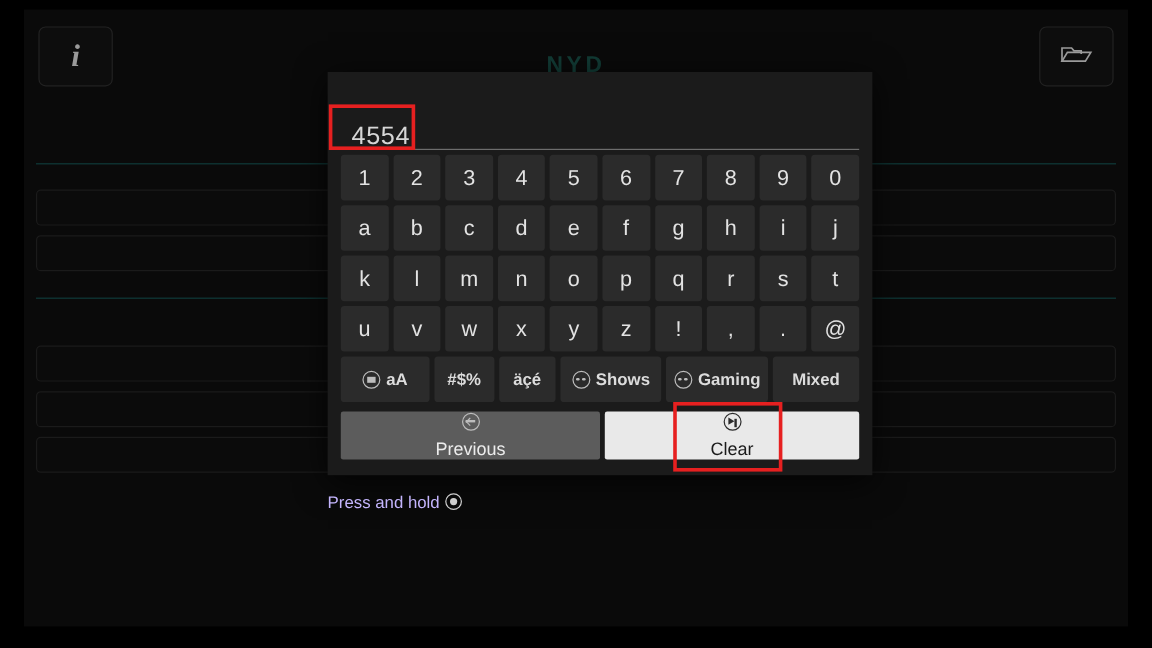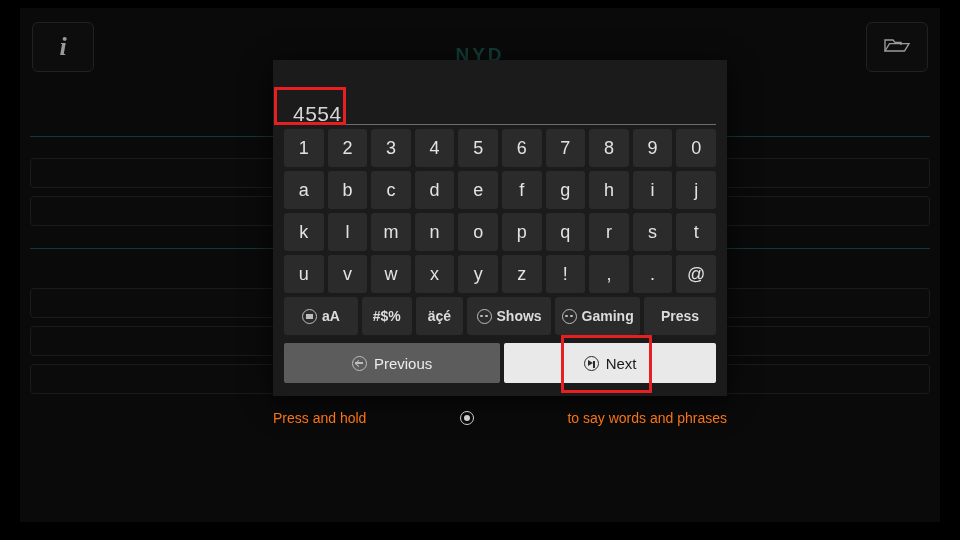--- a/index.html
+++ b/index.html
@@ -266,43 +266,44 @@
   }
   .nav-btn {
     height: 40px;
     display: flex;
     align-items: center;
     justify-content: center;
     gap: 7px;
     font-size: 15px;
     border-radius: 2px;
     box-sizing: border-box;
+    flex-direction: column;
   }
   #btn-previous {
     flex: 1.02 1 0;
     background: #5c5c5c;
     color: #ececec;
   }
   #btn-next {
     flex: 1 1 0;
     background: #e9e9e9;
     color: #1b1b1b;
   }
 
   #voice-hint {
     position: absolute;
     left: 253px;
     top: 402px;
     width: 454px;
     text-align: center;
-    color: #f97316;
+    color: #c4b5fd;
     font-size: 14px;
     display: flex;
     align-items: center;
-    justify-content: space-between;
+    justify-content: flex-start;
     gap: 5px;
     white-space: nowrap;
   }
   .mic-dot {
     width: 14px; height: 14px;
     border-radius: 50%;
     border: 1.6px solid #cfcfcf;
     display: inline-flex;
     align-items: center;
     justify-content: center;
@@ -430,41 +431,40 @@
           <div class="key fn sym">#$%</div>
           <div class="key fn acc">äçé</div>
           <div class="key fn space">
             <span class="cir twodot"></span>
             <span>Shows</span>
           </div>
           <div class="key fn delete">
             <span class="cir twodot"></span>
             <span>Gaming</span>
           </div>
-          <div class="key fn clear">Press</div>
+          <div class="key fn clear">Mixed</div>
         </div>
 
       </div>
 
       <div id="nav-row">
         <div class="nav-btn" id="btn-previous">
           <span class="cir back"></span>
           <span>Previous</span>
         </div>
         <div class="nav-btn" id="btn-next">
           <span class="cir dark play"></span>
-          <span>Next</span>
+          <span>Clear</span>
         </div>
       </div>
 
     </div>
 
     <div id="voice-hint">
       <span>Press and hold</span>
       <span class="mic-dot"></span>
-      <span>to say words and phrases</span>
     </div>
 
     <div class="focus-ring" id="ring-input"></div>
     <div class="focus-ring" id="ring-next"></div>
 
   </div>
 </div>
 
 </body></html>

